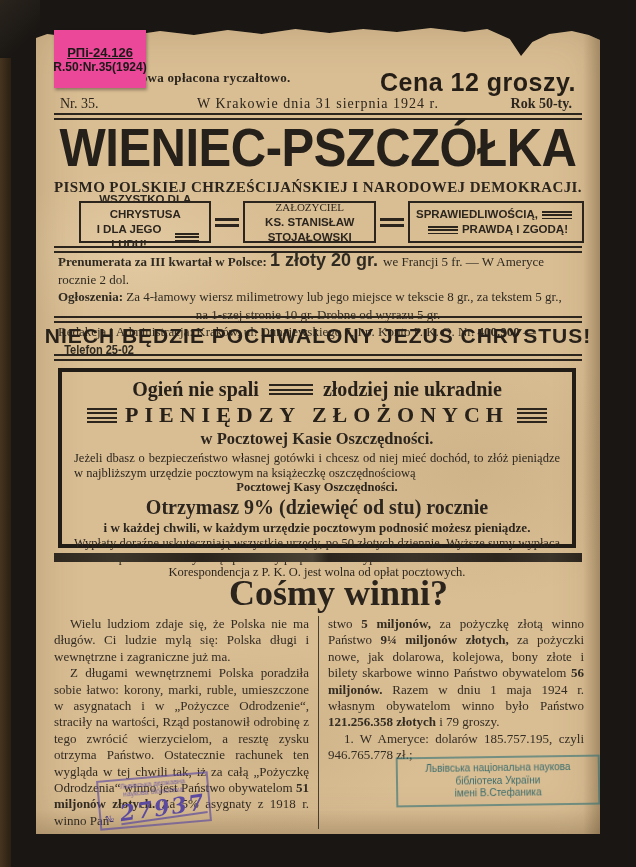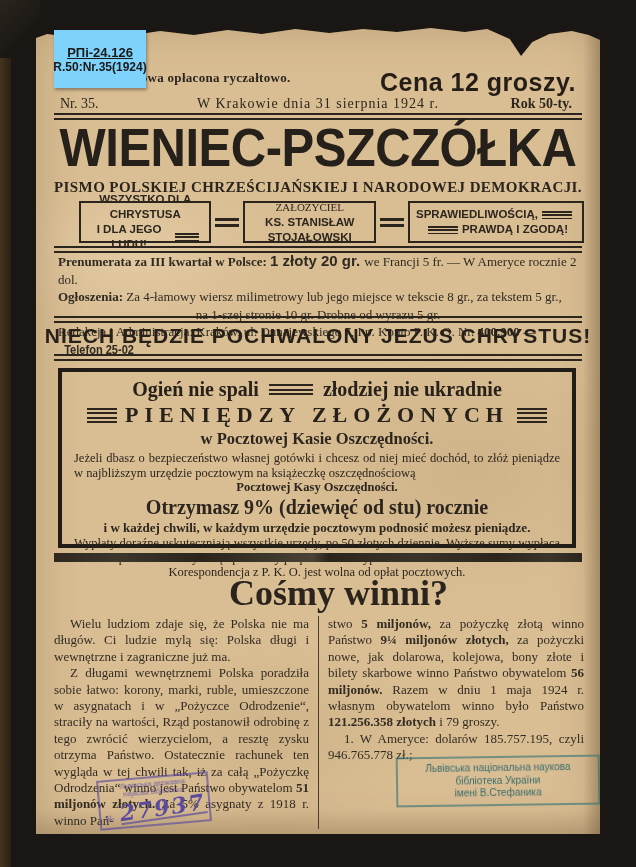--- a/index.html
+++ b/index.html
@@ -19,21 +19,21 @@
       linear-gradient(0deg, rgba(70,50,25,0.15), transparent 3%);
     box-shadow: inset 0 0 45px rgba(92,66,33,0.25);
     clip-path: polygon(0% 12px,2% 8px,6% 11px,10% 6px,16% 10px,22% 5px,28% 9px,34% 4px,
       40% 8px,46% 3px,52% 7px,58% 3px,64% 6px,70% 2px,76% 6px,80% 3px,84% 13px,86% 30px,
       88% 16px,91% 8px,95% 5px,98% 9px,100% 14px,100% 100%,0% 100%);
     color:#2c261e; }
   .abs { position:absolute; }
   .rule2 { position:absolute; left:18px; right:18px; height:7px;
     border-top:2px solid #2b251d; border-bottom:2px solid #2b251d; }
   .catalog-label { position:absolute; left:54px; top:30px; width:92px; height:58px;
-    background:#7dd3fc; z-index:6; box-shadow:1px 2px 3px rgba(0,0,0,0.35);
+    background:#ec4899; z-index:6; box-shadow:1px 2px 3px rgba(0,0,0,0.35);
     display:flex; flex-direction:column; align-items:center; justify-content:center;
     font-family:"Liberation Sans", sans-serif; color:#1c1a18; }
   .catalog-label .l1 { font-size:13px; font-weight:bold; text-decoration:underline; }
   .catalog-label .l2 { font-size:12px; font-weight:bold; }
   .postal-note { left:30px; top:44px; font-weight:bold; font-size:13px; letter-spacing:0.3px; }
   .price { right:24px; top:42px; font-family:"Liberation Sans", sans-serif; font-weight:bold;
     font-size:25px; color:#241e16; letter-spacing:0.5px; }
   .issue-row { left:0; right:0; top:70px; height:18px; font-size:14px; }
   .issue-no { position:absolute; left:24px; }
   .dateline { position:absolute; left:0; right:0; text-align:center; letter-spacing:1px; }
@@ -48,21 +48,21 @@
   .motto-box { border:2px solid #2b251d; padding:3px 6px; display:flex; flex-direction:column;
     align-items:center; justify-content:center; font-family:"Liberation Sans", sans-serif;
     font-weight:bold; font-size:11.5px; line-height:15px; text-align:center; flex:1; }
   .conn { width:24px; height:9px; align-self:center; margin:0 4px; flex:none;
     background:repeating-linear-gradient(180deg,#2b251d 0 3px,transparent 3px 6px); }
   .deco3 { display:inline-block; width:30px; height:8px; margin:0 4px; vertical-align:middle;
     background:repeating-linear-gradient(180deg,#2b251d 0 1.5px,transparent 1.5px 3.25px); }
   .motto-line { display:flex; align-items:center; justify-content:center; }
   .subsc { left:22px; right:22px; top:226px; font-size:13px; line-height:17.5px; color:#2f2a21; }
   .subsc .c { text-align:center; }
-  .price-inline { font-family:"Liberation Sans", sans-serif; font-weight:bold; font-size:15px;text-align:right; }
+  .price-inline { font-family:"Liberation Sans", sans-serif; font-weight:bold; font-size:18px;text-align:right; }
   .b { font-weight:bold; }
   .phone { font-family:"Liberation Sans", sans-serif; font-weight:bold; transform:scaleX(0.85);
     display:inline-block; }
   .greeting { left:0; right:0; top:298px; text-align:center; font-family:"Liberation Sans", sans-serif;
     font-weight:bold; font-size:21px; letter-spacing:1px; color:#27211a; }
   .ad-box { left:22px; right:24px; top:342px; height:180px; border:4px solid #211c15;
     padding:6px 12px 4px; text-align:center; }
   .ad-h1 { display:flex; align-items:center; justify-content:center; font-weight:bold;
     font-size:20px; color:#27211a; }
   .lines3 { width:44px; height:11px; margin:0 10px; flex:none;

